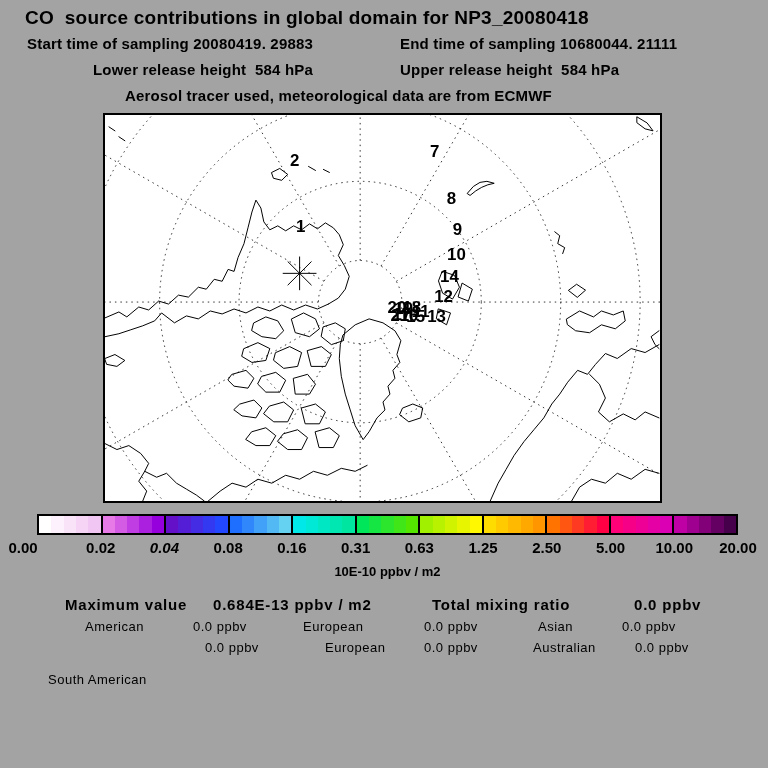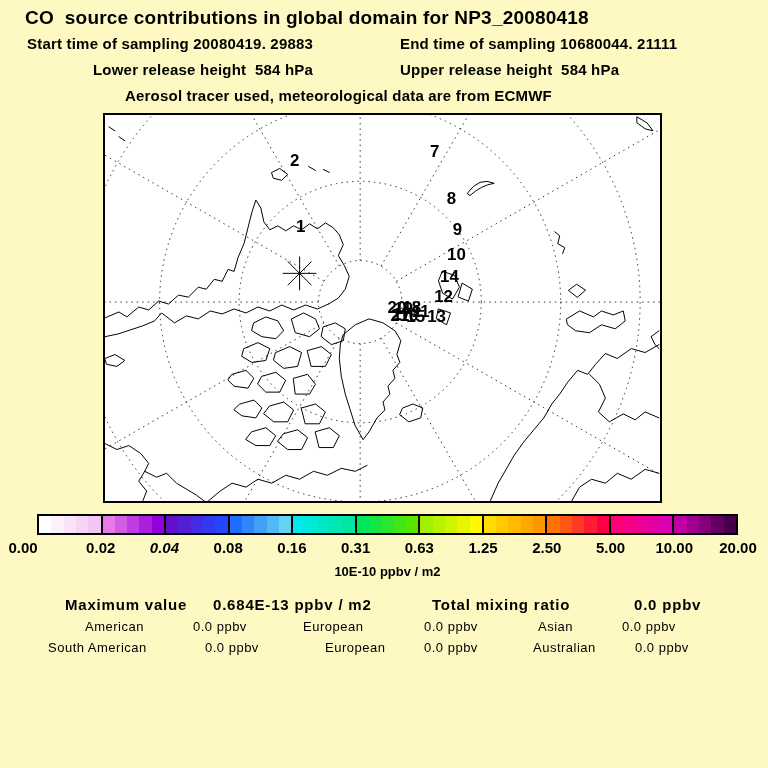--- a/index.html
+++ b/index.html
@@ -1,16 +1,16 @@
 <!DOCTYPE html>
 <html><head>
 <meta charset="utf-8">
 <style>
   html,body{margin:0;padding:0;background:#fff;}
-  .page{position:relative;width:768px;height:768px;background:#fef9c3;color:#000;
+  .page{position:relative;width:768px;height:768px;background:#a3a3a3;color:#000;
         font-family:"Liberation Sans", sans-serif; overflow:hidden;}
   .txt{position:absolute;white-space:pre;letter-spacing:0.2px;}
   .title{font-size:19px;font-weight:bold;}
   .sub{font-size:15px;font-weight:bold;}
   .map-frame{position:absolute;left:103px;top:113px;width:559px;height:390px;
              border:2px solid #000;box-sizing:border-box;background:#fff;}
   .map-frame svg{display:block;width:100%;height:100%;}
   #graticule circle, #graticule line{fill:none;stroke:#000;stroke-width:0.8;stroke-dasharray:1.5 4;}
   #coastlines path{fill:none;stroke:#000;stroke-width:1;stroke-linejoin:round;stroke-linecap:round;}
   #traj-labels text{font-family:"Liberation Sans",sans-serif;font-weight:bold;font-size:17px;
@@ -245,20 +245,20 @@
   <div class="txt stat1" style="left:432px;top:596px">Total mixing ratio</div>
   <div class="txt stat1" style="left:634px;top:596px">0.0 ppbv</div>
 
   <div class="txt stat2" style="left:85px;top:619px">American</div>
   <div class="txt stat2" style="left:193px;top:619px">0.0 ppbv</div>
   <div class="txt stat2" style="left:303px;top:619px">European</div>
   <div class="txt stat2" style="left:424px;top:619px">0.0 ppbv</div>
   <div class="txt stat2" style="left:538px;top:619px">Asian</div>
   <div class="txt stat2" style="left:622px;top:619px">0.0 ppbv</div>
 
-  <div class="txt stat2" style="left:48px;top:640px">South American</div>
+  <div class="txt stat2" style="left:48px;top:672px">South American</div>
   <div class="txt stat2" style="left:205px;top:640px">0.0 ppbv</div>
   <div class="txt stat2" style="left:325px;top:640px">European</div>
   <div class="txt stat2" style="left:424px;top:640px">0.0 ppbv</div>
   <div class="txt stat2" style="left:533px;top:640px">Australian</div>
   <div class="txt stat2" style="left:635px;top:640px">0.0 ppbv</div>
 
 </div>
 
 </body></html>

